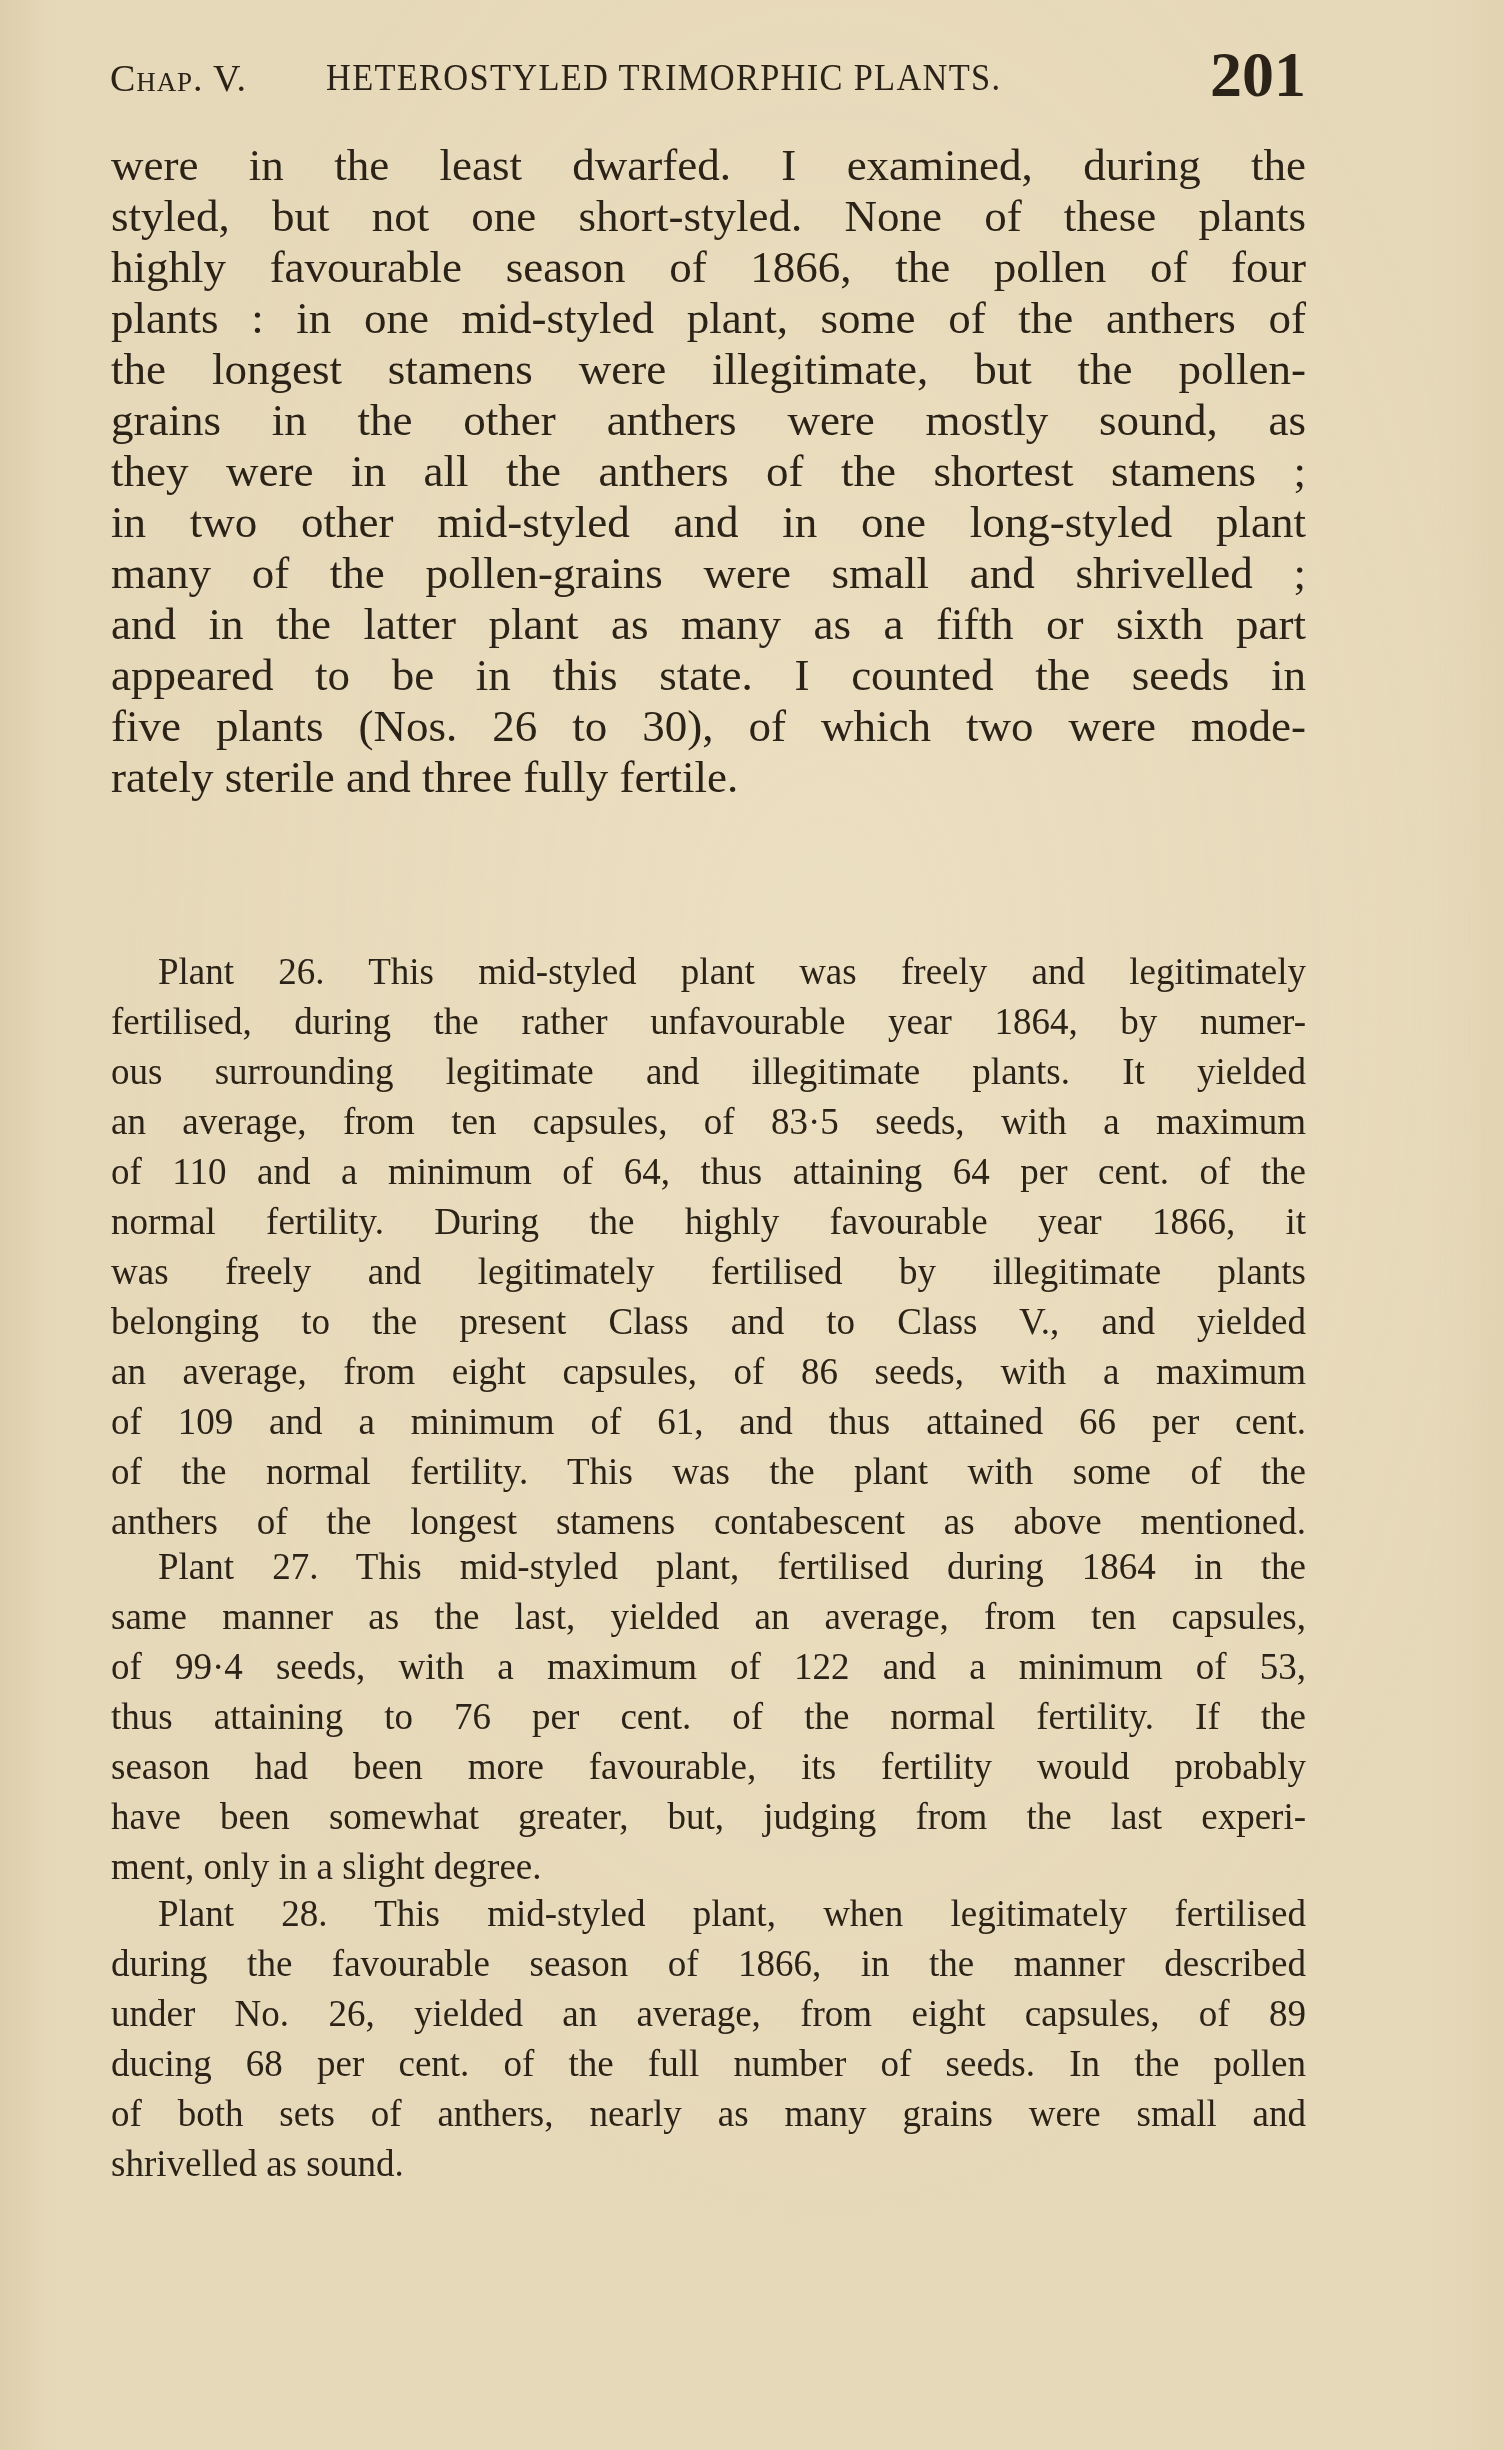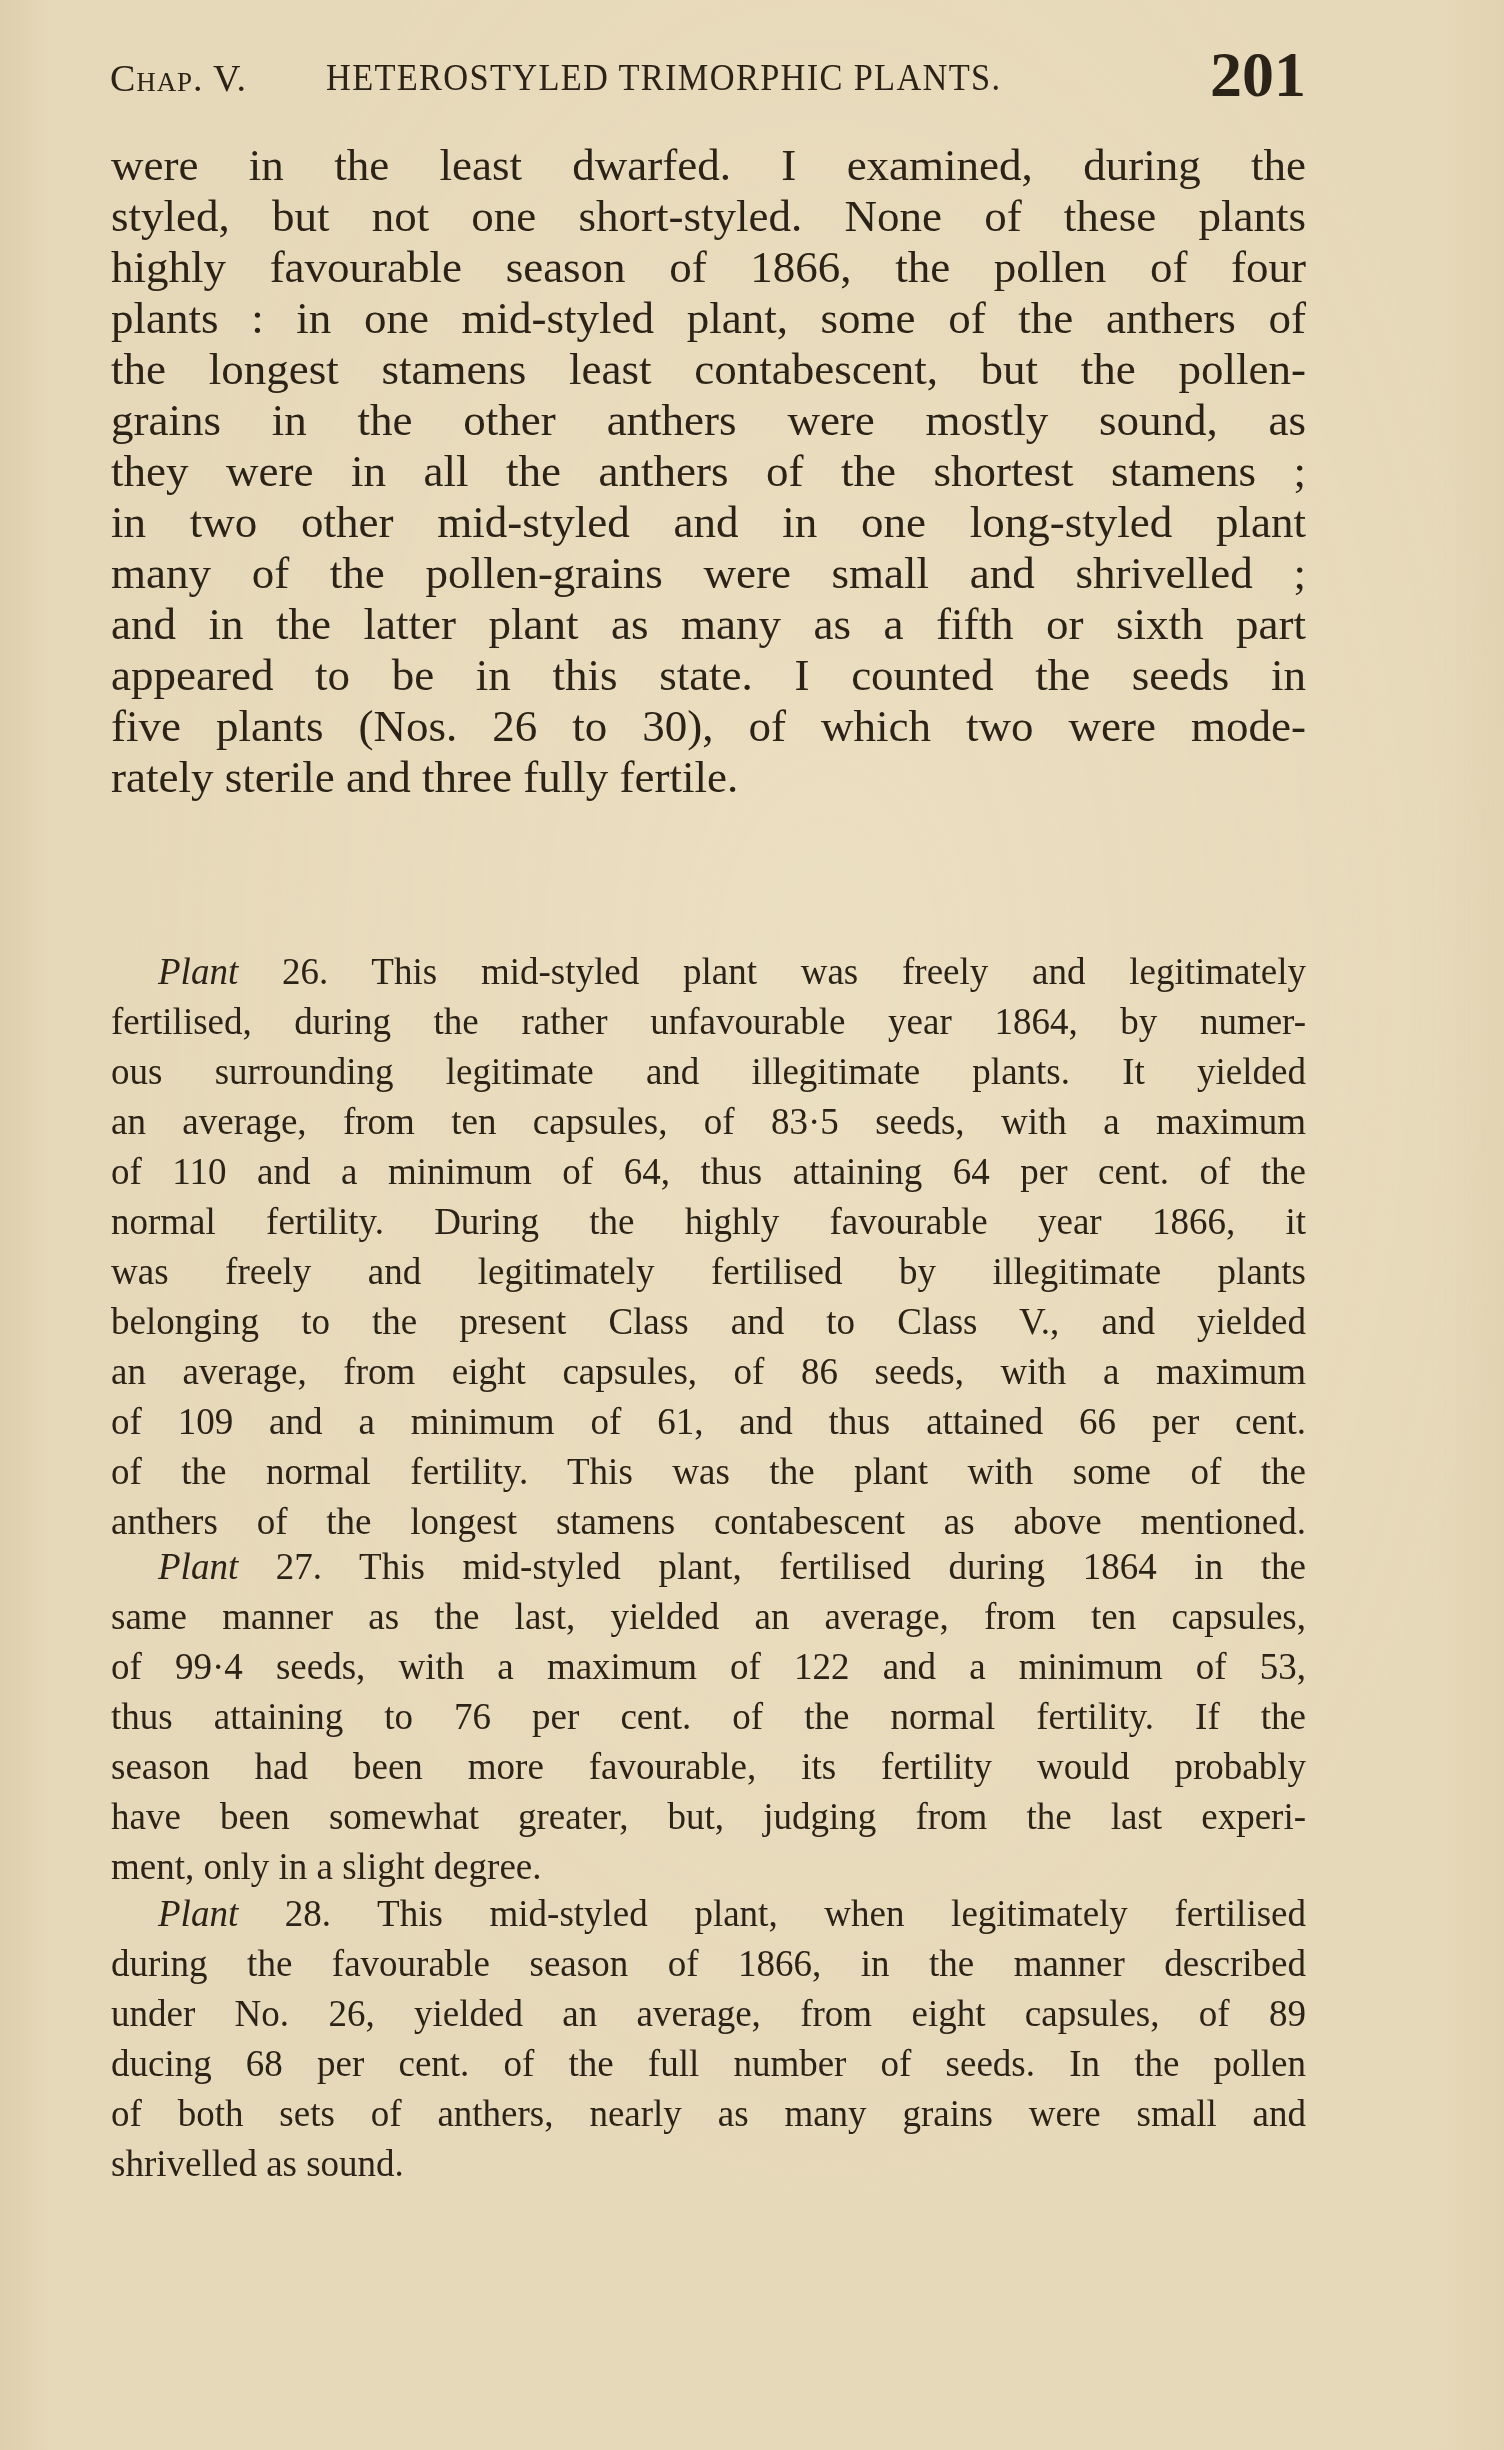--- a/index.html
+++ b/index.html
@@ -46,21 +46,21 @@
     display: block;
     text-align: justify;
     text-align-last: justify;
     white-space: normal;
     overflow: visible;
   }
   .large .line { font-size: 45px; height: 51px; line-height: 51px; }
   .small .line { font-size: 37px; height: 50px; line-height: 50px; }
   .small .line.last, .large .line.last { text-align-last: left; }
   .indent { padding-left: 47px; }
-  .label { font-style: italic; }
+  .label { }
 
   #para-intro { top: 140px; }
   #para-26 { top: 947px; }
   #para-27 { top: 1542px; }
   #para-28 { top: 1889px; }
 </style>
 </head>
 <body>
 
 <div class="page">
@@ -69,21 +69,21 @@
     <span class="rh-chap">Chap. V.</span>
     <span class="rh-title">HETEROSTYLED TRIMORPHIC PLANTS.</span>
     <span class="rh-page">201</span>
   </div>
 
   <div class="text-block large" id="para-intro">
     <span class="line">were in the least dwarfed. I examined, during the</span>
     <span class="line">styled, but not one short-styled. None of these plants</span>
     <span class="line">highly favourable season of 1866, the pollen of four</span>
     <span class="line">plants : in one mid-styled plant, some of the anthers of</span>
-    <span class="line">the longest stamens least contabescent, but the pollen-</span>
+    <span class="line">the longest stamens were illegitimate, but the pollen-</span>
     <span class="line">grains in the other anthers were mostly sound, as</span>
     <span class="line">they were in all the anthers of the shortest stamens ;</span>
     <span class="line">in two other mid-styled and in one long-styled plant</span>
     <span class="line">many of the pollen-grains were small and shrivelled ;</span>
     <span class="line">and in the latter plant as many as a fifth or sixth part</span>
     <span class="line">appeared to be in this state. I counted the seeds in</span>
     <span class="line">five plants (Nos. 26 to 30), of which two were mode-</span>
     <span class="line last">rately sterile and three fully fertile.</span>
   </div>
 

